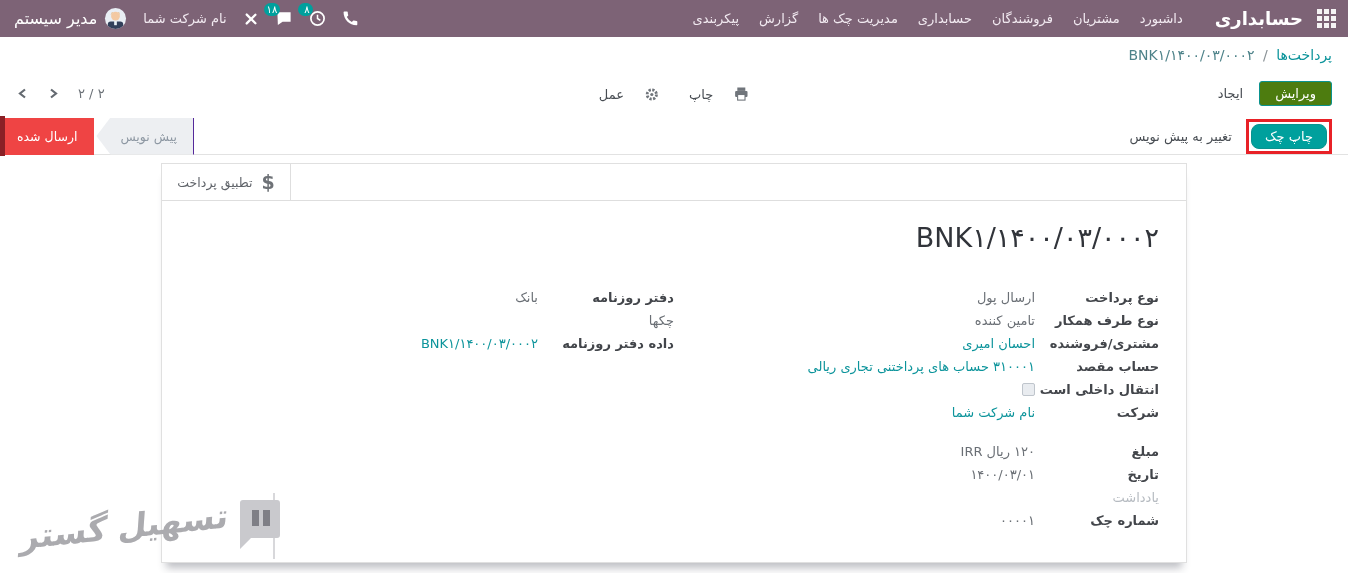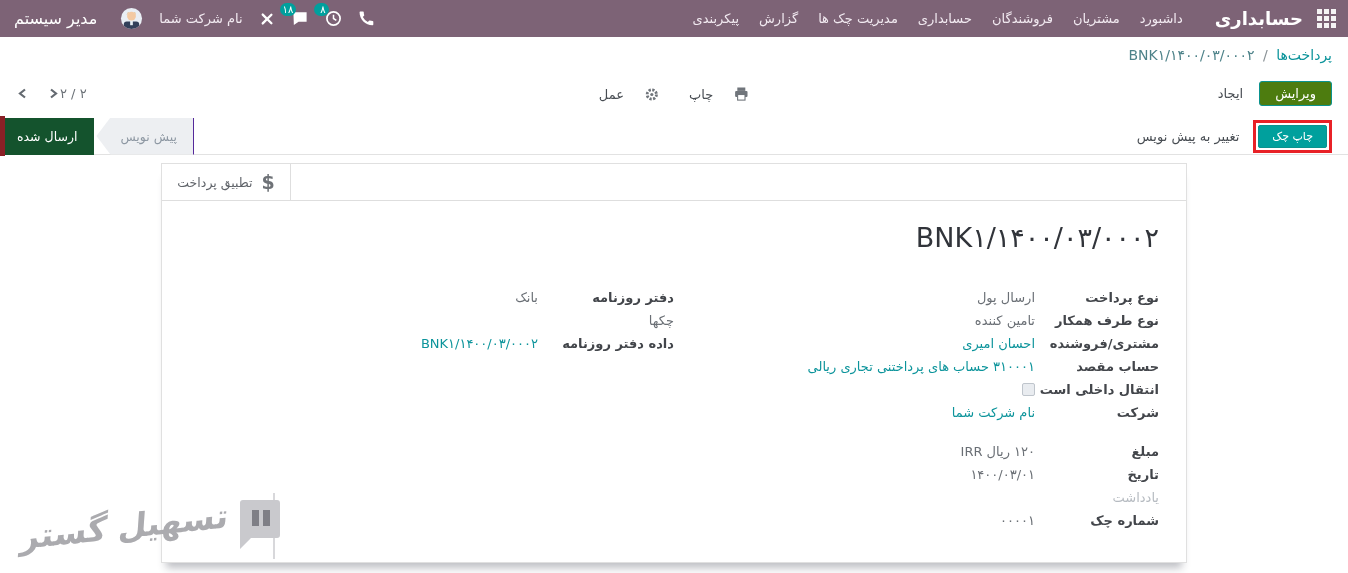--- a/index.html
+++ b/index.html
@@ -16,58 +16,58 @@
   .brand { font-size: 18px; font-weight: bold; color: #fff; margin-left: 22px; white-space: nowrap; }
   .nav-menu { display: flex; }
   .nav-item { padding: 0 10px; line-height: 37px; font-size: 13px; color: #f2eaf1;
     white-space: nowrap; cursor: pointer; }
   .systray { display: flex; align-items: center; gap: 16px; }
   .tray-ic { position: relative; display: flex; align-items: center; cursor: pointer; }
   .badge { position: absolute; top: -7px; left: -11px; background: #00a09d; color: #fff;
     font-size: 10px; line-height: 13px; min-width: 15px; text-align: right;
     border-radius: 8px; padding: 0 3px; }
   .tray-text { font-size: 13px; color: #f2eaf1; white-space: nowrap; cursor: pointer; }
-  .user-chip { display: flex; align-items: center; gap: 23px; cursor: pointer; }
+  .user-chip { display: flex; align-items: center; gap: 7px; cursor: pointer; }
 
   
   .cp-row1 { padding: 10px 16px 0; height: 33px; font-size: 14px; }
   .bc-link { color: #0c949b; cursor: pointer; margin-top: 44px; }
   .bc-sep { color: #8a9296; margin: 0 4px; }
   .bc-current { color: #4d8289; }
   .cp-row2 { display: flex; align-items: center; justify-content: space-between;
     padding: 9px 16px 11px; position: relative; height: 48px; }
   .cp-actions { display: flex; align-items: center; gap: 16px; }
   .btn-teal { background: #4d7c0f; border: 1px solid #0a938f; color: #fff;
     font-size: 13px; padding: 4px 15px; border-radius: 3px; cursor: pointer;
     font-family: inherit; }
   .btn-flat { background: none; border: none; color: #474c52; font-size: 13px;
     cursor: pointer; font-family: inherit; }
   .cp-center { position: absolute; left: 50%; top: 50%; transform: translate(-50%,-50%);
     display: flex; gap: 30px; }
   .tool-item { display: flex; align-items: center; gap: 21px; color: #474c52;
     font-size: 13px; cursor: pointer; }
-  .cp-pager { display: flex; align-items: center; }
+  .cp-pager { display: flex; align-items: center; gap: 18px; }
   .pager-count { font-size: 13px; color: #6a7076; }
   .pager-btns { display: flex; gap: 16px; }
   .pager-btns svg { cursor: pointer; }
 
   
   .action-bar { height: 37px; border-bottom: 1px solid #e2e2e2; display: flex;
     align-items: center; justify-content: space-between; padding-right: 16px; position: relative; }
   .ab-actions { display: flex; align-items: center; gap: 14px; }
   .red-box { border: 3px solid #e82127; padding: 2px; display: inline-flex; }
   .btn-check { background: #00a09d; border: 1px solid #0a938f; color: #fff;
-    font-size: 11px; padding: 4px 13px; border-radius: 2px; cursor: pointer;
+    font-size: 13px; padding: 4px 13px; border-radius: 8px; cursor: pointer;
     font-family: inherit; white-space: nowrap; }
   .statusbar { display: flex; height: 37px; align-items: stretch; }
   .tab { display: flex; align-items: center; font-size: 12.5px; cursor: pointer; }
   .tab-draft { background: #edeff2; color: #8e98a3; padding: 0 16px 0 24px;
     clip-path: polygon(100% 0, 14px 0, 0 50%, 14px 100%, 100% 100%); margin-left: 2px;
     border-right: 1px solid #4c1d95; }
-  .tab-sent { background: #14532d; color: #fff; padding: 0 17px; }
+  .tab-sent { background: #ef4444; color: #fff; padding: 0 17px; }
   .edge-sliver { position: absolute; left: 0; top: -2px; width: 5px; height: 40px;
     background: #8a2026; }
 
   
   .content { position: relative; height: 418px; padding-top: 8px; }
   .sheet { width: 1026px; height: 400px; margin: 0 auto; background: #fff;
     border: 1px solid #e0e0e0; box-shadow: 0 10px 8px -5px rgba(40,44,60,.30); position: relative; }
   .btn-strip { height: 37px; border-bottom: 1px solid #dedede; position: relative; }
   .stat-button { position: absolute; top: 0; left: 0; height: 100%; width: 129px;
     background: #fff; border: none; border-right: 1px solid #dedede; display: flex;

